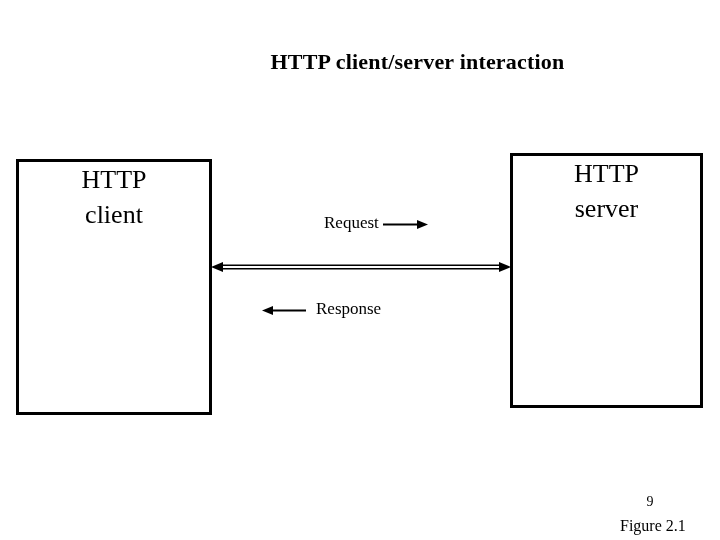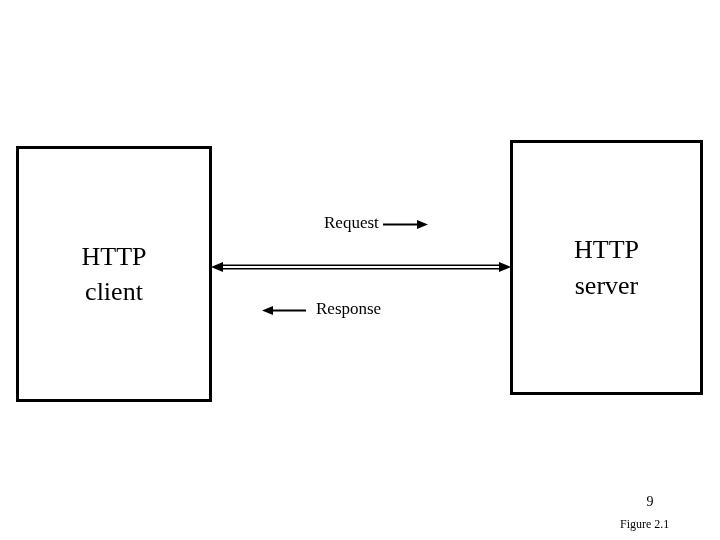--- a/index.html
+++ b/index.html
@@ -26,22 +26,23 @@
     font-weight: bold;
     letter-spacing: 0.2px;
     white-space: nowrap;
   }
   .box {
     position: absolute;
     border: 3px solid #000000;
     box-sizing: border-box;
     background: #ffffff;
     display: flex;
-    align-items: center;
+    align-items: flex-start;
     justify-content: center;
+    margin-top: 13px;
   }
   .box.client {
     left: 16px;
     top: 146px;
     width: 196px;
     height: 256px;
   }
   .box.server {
     left: 510px;
     top: 140px;
@@ -88,28 +89,29 @@
     left: 620px;
     top: 494px;
     width: 60px;
     text-align: center;
     font-size: 14px;
   }
   .figure-caption {
     position: absolute;
     left: 620px;
     top: 517px;
-    font-size: 12px;
+    font-size: 16px;
   }
 </style>
 </head>
 <body>
 
 <div class="slide">
 
+  <div class="title">HTTP client/server interaction</div>
 
   <div class="box client">
     <div class="box-label">HTTP
 client</div>
   </div>
 
   <div class="box server">
     <div class="box-label">HTTP
 server</div>
   </div>

